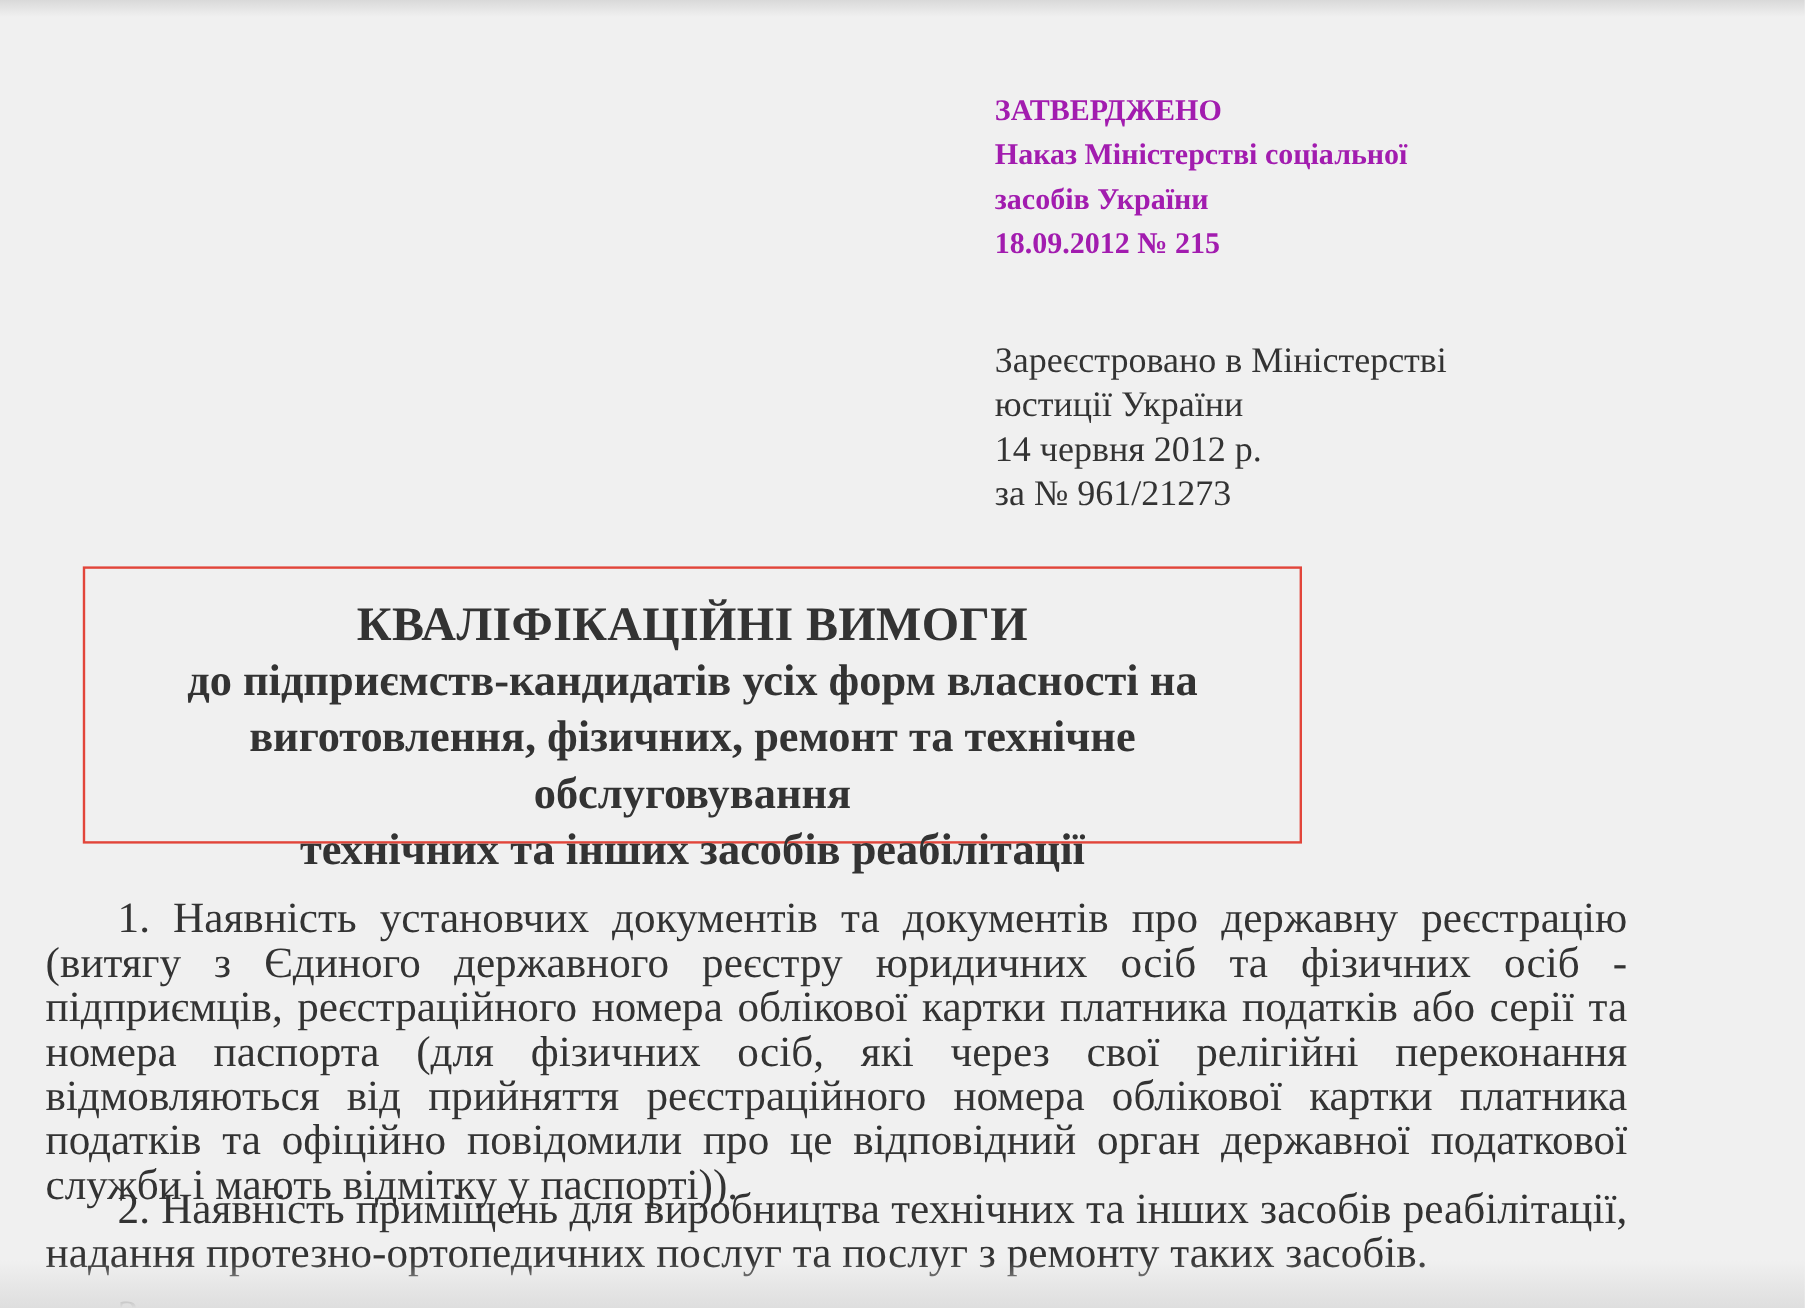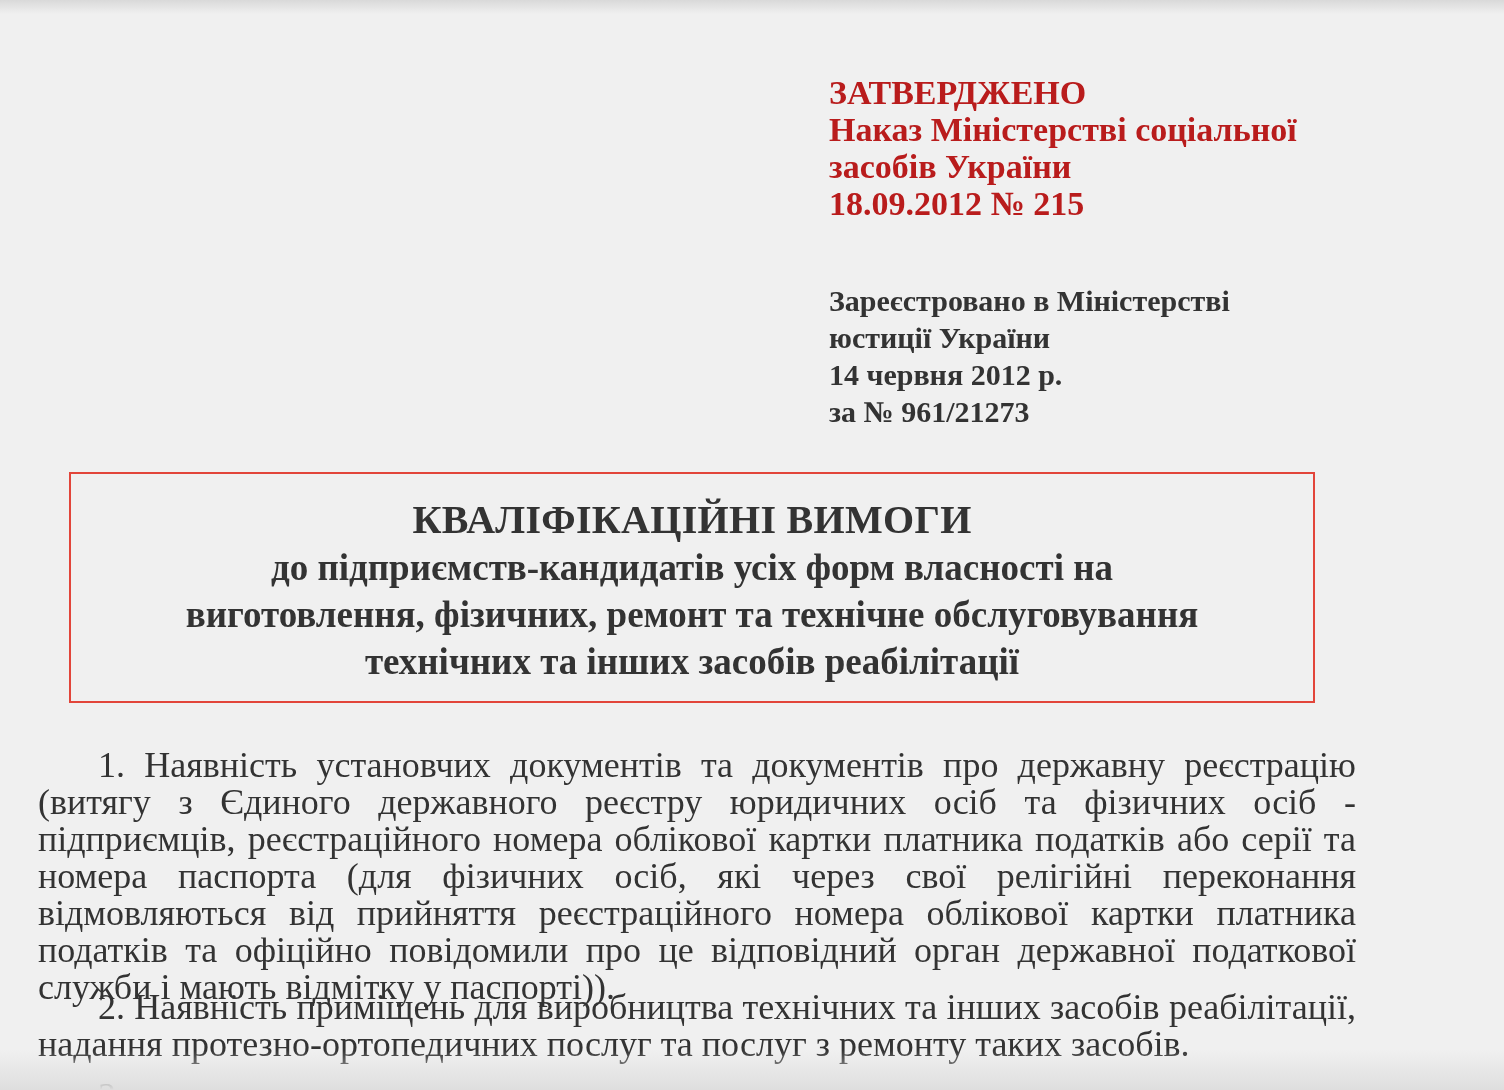--- a/index.html
+++ b/index.html
@@ -15,32 +15,32 @@
     background: linear-gradient(to bottom, #d9d9d9, rgba(240,240,240,0));
     z-index: 5;
   }
   .bottom-shade {
     position: absolute; left: 0; bottom: 0; width: 100%; height: 40px;
     background: linear-gradient(to top, #dedede, rgba(240,240,240,0));
     z-index: 5;
   }
   .approval {
     position: absolute; left: 829px; top: 74px;
-    font-weight: bold; font-size: 34px; line-height: 37px;
-    color: #b91c1c;
+    font-weight: bold; font-size: 25px; line-height: 37px;
+    color: #a21caf;
   }
   .approval .line, .registered .line { display: block; white-space: nowrap; }
   .registered {
     position: absolute; left: 829px; top: 282px;
-    font-weight: bold; font-size: 30px; line-height: 37px;
+    font-weight: normal; font-size: 30px; line-height: 37px;
     color: #333;
   }
   .title-box {
     position: absolute; left: 69px; top: 472px;
-    width: 1246px; height: 231px;
+    width: 1016px; height: 231px;
     border: 2px solid #e2453a;
     box-sizing: border-box;
     text-align: center;
     font-weight: bold;
     color: #333;
   }
   .title-main {
     display: block; font-size: 40px; line-height: 48px;
     margin-top: 22px; letter-spacing: 0.3px;
   }

